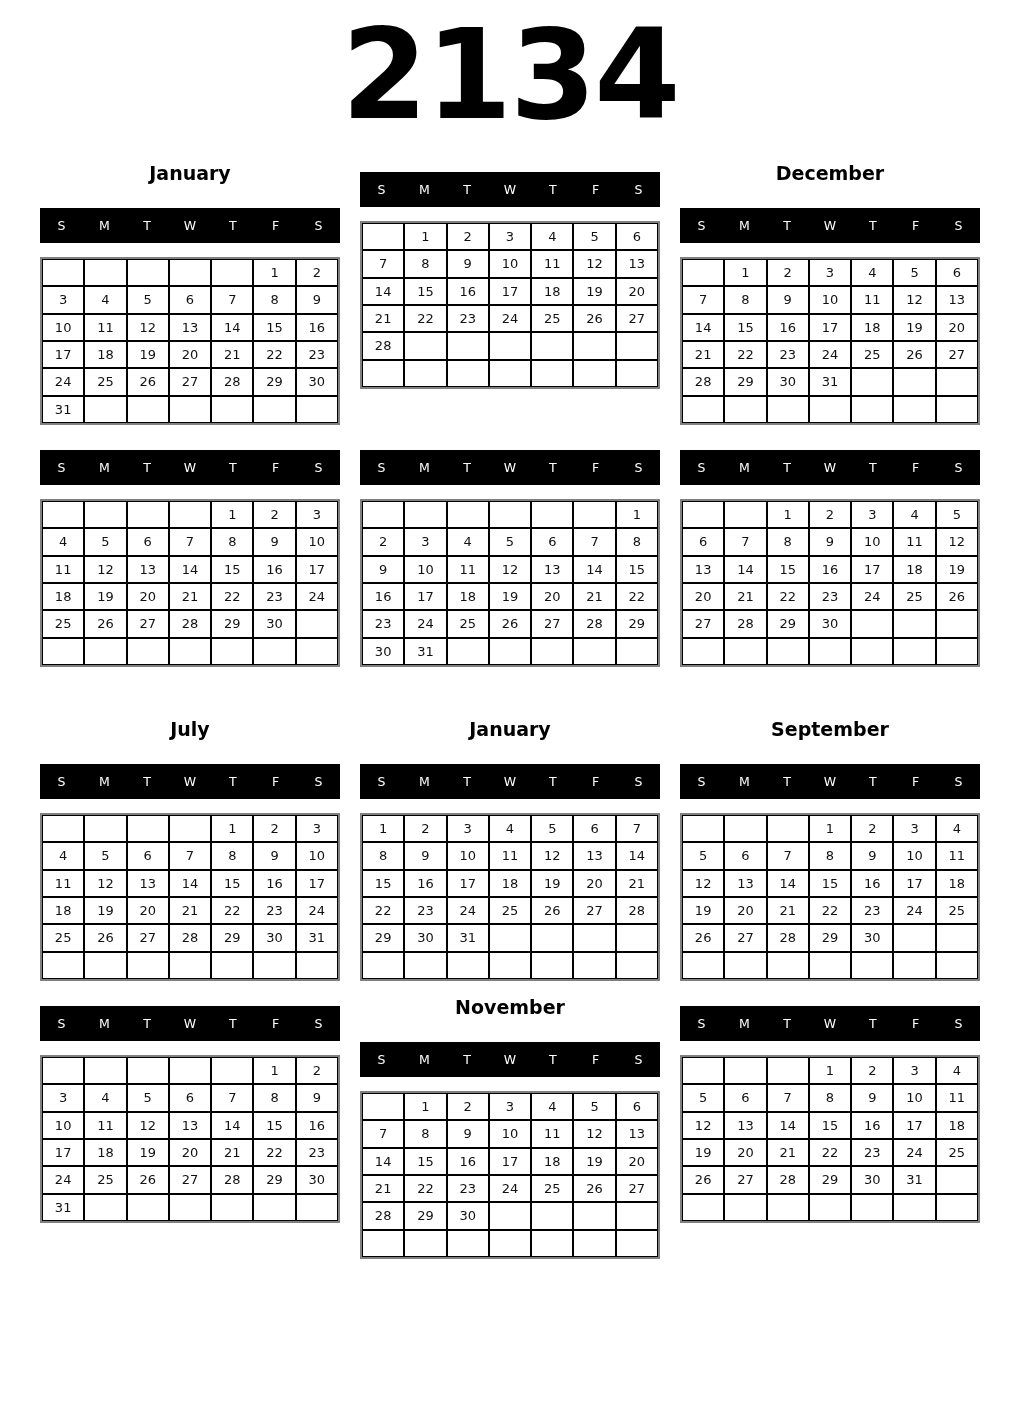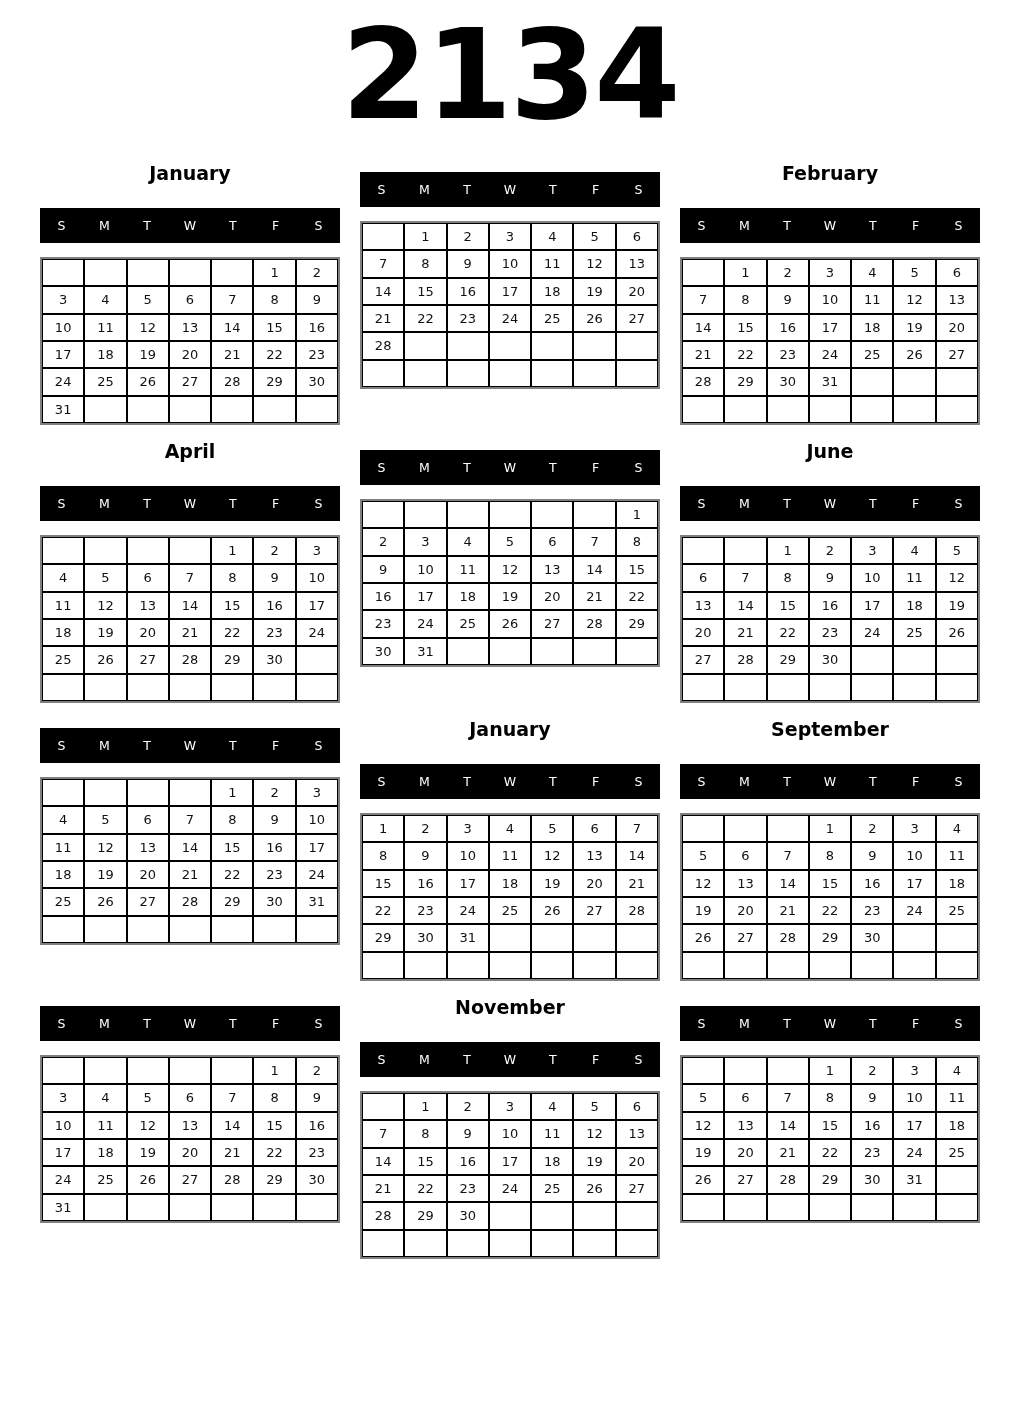--- a/index.html
+++ b/index.html
@@ -159,21 +159,21 @@
           <div class="day-cell"></div>
           <div class="day-cell"></div>
           <div class="day-cell"></div>
           <div class="day-cell"></div>
           <div class="day-cell"></div>
           <div class="day-cell"></div>
         </div>
   </div>
 
   <div class="month">
-    <div class="month-title">February</div>
+    <div class="month-title">December</div>
     <div class="weekday-header">
           <span class="weekday-cell">S</span>
           <span class="weekday-cell">M</span>
           <span class="weekday-cell">T</span>
           <span class="weekday-cell">W</span>
           <span class="weekday-cell">T</span>
           <span class="weekday-cell">F</span>
           <span class="weekday-cell">S</span>
         </div>
     <div class="month-grid">
@@ -216,21 +216,20 @@
           <div class="day-cell"></div>
           <div class="day-cell"></div>
           <div class="day-cell"></div>
           <div class="day-cell"></div>
           <div class="day-cell"></div>
           <div class="day-cell"></div>
         </div>
   </div>
 
   <div class="month">
-    <div class="month-title">April</div>
     <div class="weekday-header">
           <span class="weekday-cell">S</span>
           <span class="weekday-cell">M</span>
           <span class="weekday-cell">T</span>
           <span class="weekday-cell">W</span>
           <span class="weekday-cell">T</span>
           <span class="weekday-cell">F</span>
           <span class="weekday-cell">S</span>
         </div>
     <div class="month-grid">
@@ -329,77 +328,77 @@
           <div class="day-cell">31</div>
           <div class="day-cell"></div>
           <div class="day-cell"></div>
           <div class="day-cell"></div>
           <div class="day-cell"></div>
           <div class="day-cell"></div>
         </div>
   </div>
 
   <div class="month">
-    <div class="month-title">June</div>
-    <div class="weekday-header">
-          <span class="weekday-cell">S</span>
-          <span class="weekday-cell">M</span>
-          <span class="weekday-cell">T</span>
-          <span class="weekday-cell">W</span>
-          <span class="weekday-cell">T</span>
-          <span class="weekday-cell">F</span>
-          <span class="weekday-cell">S</span>
-        </div>
-    <div class="month-grid">
-          <div class="day-cell"></div>
-          <div class="day-cell"></div>
-          <div class="day-cell">1</div>
-          <div class="day-cell">2</div>
-          <div class="day-cell">3</div>
-          <div class="day-cell">4</div>
-          <div class="day-cell">5</div>
-          <div class="day-cell">6</div>
-          <div class="day-cell">7</div>
-          <div class="day-cell">8</div>
-          <div class="day-cell">9</div>
-          <div class="day-cell">10</div>
-          <div class="day-cell">11</div>
-          <div class="day-cell">12</div>
-          <div class="day-cell">13</div>
-          <div class="day-cell">14</div>
-          <div class="day-cell">15</div>
-          <div class="day-cell">16</div>
-          <div class="day-cell">17</div>
-          <div class="day-cell">18</div>
-          <div class="day-cell">19</div>
-          <div class="day-cell">20</div>
-          <div class="day-cell">21</div>
-          <div class="day-cell">22</div>
-          <div class="day-cell">23</div>
-          <div class="day-cell">24</div>
-          <div class="day-cell">25</div>
-          <div class="day-cell">26</div>
-          <div class="day-cell">27</div>
-          <div class="day-cell">28</div>
-          <div class="day-cell">29</div>
-          <div class="day-cell">30</div>
-          <div class="day-cell"></div>
-          <div class="day-cell"></div>
-          <div class="day-cell"></div>
-          <div class="day-cell"></div>
-          <div class="day-cell"></div>
-          <div class="day-cell"></div>
-          <div class="day-cell"></div>
-          <div class="day-cell"></div>
-          <div class="day-cell"></div>
-          <div class="day-cell"></div>
-        </div>
-  </div>
-
-  <div class="month">
+    <div class="weekday-header">
+          <span class="weekday-cell">S</span>
+          <span class="weekday-cell">M</span>
+          <span class="weekday-cell">T</span>
+          <span class="weekday-cell">W</span>
+          <span class="weekday-cell">T</span>
+          <span class="weekday-cell">F</span>
+          <span class="weekday-cell">S</span>
+        </div>
+    <div class="month-grid">
+          <div class="day-cell"></div>
+          <div class="day-cell"></div>
+          <div class="day-cell">1</div>
+          <div class="day-cell">2</div>
+          <div class="day-cell">3</div>
+          <div class="day-cell">4</div>
+          <div class="day-cell">5</div>
+          <div class="day-cell">6</div>
+          <div class="day-cell">7</div>
+          <div class="day-cell">8</div>
+          <div class="day-cell">9</div>
+          <div class="day-cell">10</div>
+          <div class="day-cell">11</div>
+          <div class="day-cell">12</div>
+          <div class="day-cell">13</div>
+          <div class="day-cell">14</div>
+          <div class="day-cell">15</div>
+          <div class="day-cell">16</div>
+          <div class="day-cell">17</div>
+          <div class="day-cell">18</div>
+          <div class="day-cell">19</div>
+          <div class="day-cell">20</div>
+          <div class="day-cell">21</div>
+          <div class="day-cell">22</div>
+          <div class="day-cell">23</div>
+          <div class="day-cell">24</div>
+          <div class="day-cell">25</div>
+          <div class="day-cell">26</div>
+          <div class="day-cell">27</div>
+          <div class="day-cell">28</div>
+          <div class="day-cell">29</div>
+          <div class="day-cell">30</div>
+          <div class="day-cell"></div>
+          <div class="day-cell"></div>
+          <div class="day-cell"></div>
+          <div class="day-cell"></div>
+          <div class="day-cell"></div>
+          <div class="day-cell"></div>
+          <div class="day-cell"></div>
+          <div class="day-cell"></div>
+          <div class="day-cell"></div>
+          <div class="day-cell"></div>
+        </div>
+  </div>
+
+  <div class="month">
+    <div class="month-title">July</div>
     <div class="weekday-header">
           <span class="weekday-cell">S</span>
           <span class="weekday-cell">M</span>
           <span class="weekday-cell">T</span>
           <span class="weekday-cell">W</span>
           <span class="weekday-cell">T</span>
           <span class="weekday-cell">F</span>
           <span class="weekday-cell">S</span>
         </div>
     <div class="month-grid">

